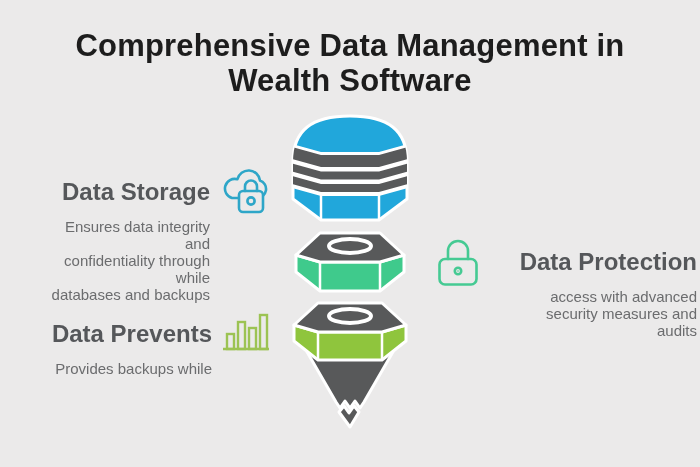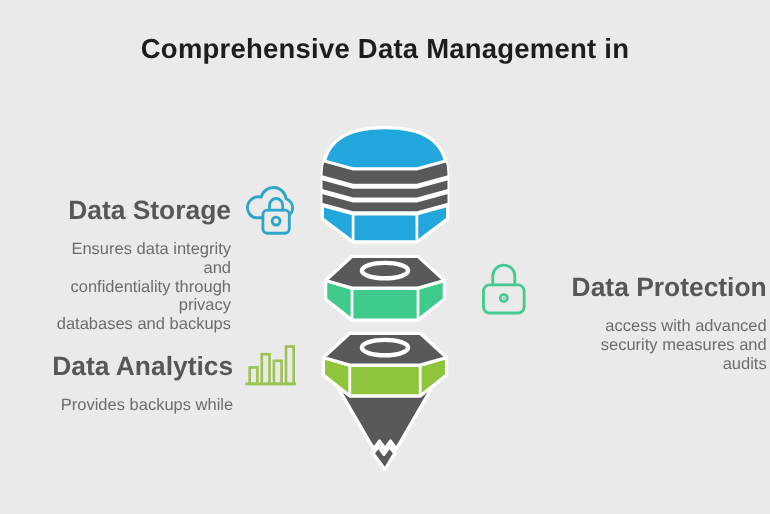--- a/index.html
+++ b/index.html
@@ -7,21 +7,21 @@
     width:700px;height:467px;
     font-family:"Liberation Sans",sans-serif;
     background:#ebeaea;
     overflow:hidden;
   }
   .canvas{
     position:relative;width:700px;height:467px;background:#ebeaea;
   }
   .title{
     position:absolute;top:28px;left:0;right:0;
-    text-align:center;font-size:25px;line-height:35px;font-weight:bold;
+    text-align:center;font-size:31px;line-height:35px;font-weight:bold;
     color:#1d1d1d;letter-spacing:0.2px;
   }
   .funnel-svg{position:absolute;left:0;top:0;width:700px;height:467px;}
   .icon{position:absolute;}
   .icon svg{display:block;width:100%;height:100%;}
   .icon-cloud-lock{left:220px;top:166px;width:48px;height:52px;}
   .icon-padlock{left:436px;top:237px;width:44px;height:50px;}
   .icon-bar-chart{left:222px;top:313px;width:48px;height:40px;}
   .section{position:absolute;}
   .section h2{
@@ -34,20 +34,21 @@
   .sec-analytics{top:322px;left:2px;}
   .sec-protection{left:492px;top:250px;width:205px;text-align:right;}
 </style>
 </head>
 <body>
 
 <div class="canvas">
 
   <div class="title">
     <div>Comprehensive Data Management in</div>
+    <div>Wealth Software</div>
   </div>
 
   <svg class="funnel-svg" viewBox="0 0 700 467">
     <defs>
       <clipPath id="topclip">
         <path d="M293,162 C293,130 312,116 350,116 C388,116 407,130 407,162 L407,199 L379,220 L321,220 L293,199 Z"></path>
       </clipPath>
     </defs>
 
     <g>
@@ -78,21 +79,21 @@
       <path d="M318,332 L318,360 M382,332 L382,360" fill="none" stroke-width="2.5"></path>
       <path d="M294,325 L318,303 L382,303 L406,325 L382,332 L318,332 Z" fill="#58595a"></path>
       <ellipse cx="350" cy="316" rx="21" ry="7" fill="none" stroke-width="4"></ellipse>
     </g>
   </svg>
 
   <div class="section sec-left sec-storage">
     <h2>Data Storage</h2>
     <div class="body">
       <span>Ensures data integrity and</span>
-      <span>confidentiality through privacy</span>
+      <span>confidentiality through while</span>
       <span>databases and backups</span>
     </div>
   </div>
   <div class="icon icon-cloud-lock">
     <svg viewBox="0 0 48 52">
       <g fill="none" stroke-width="2.6" stroke-linecap="round" stroke-linejoin="round" stroke="#2ea6c8">
         <path d="M37,32 A9,9 0 0 0 40,14.5 A11.5,11.5 0 0 0 17.4,13.3 A8.5,8.5 0 0 0 12,32 Z"></path>
         <rect x="19" y="25" width="24" height="21" rx="4" fill="#ebeaea"></rect>
         <path d="M25,25 V20.5 A6,6 0 0 1 37,20.5 V25"></path>
         <circle cx="31" cy="35" r="3.6"></circle>
@@ -112,21 +113,21 @@
   </div>
   <div class="section sec-protection">
     <h2>Data Protection</h2>
     <div class="body">
       <span>access with advanced</span>
       <span>security measures and audits</span>
     </div>
   </div>
 
   <div class="section sec-left sec-analytics">
-    <h2>Data Analytics</h2>
+    <h2>Data Prevents</h2>
     <div class="body">
       <span>Provides backups while</span>
     </div>
   </div>
   <div class="icon icon-bar-chart">
     <svg viewBox="0 0 48 40">
       <g fill="none" stroke-width="2.4" stroke="#9cc353">
         <rect x="5" y="21" width="7" height="15"></rect>
         <rect x="16" y="9" width="7" height="27"></rect>
         <rect x="27" y="15" width="7" height="21"></rect>

